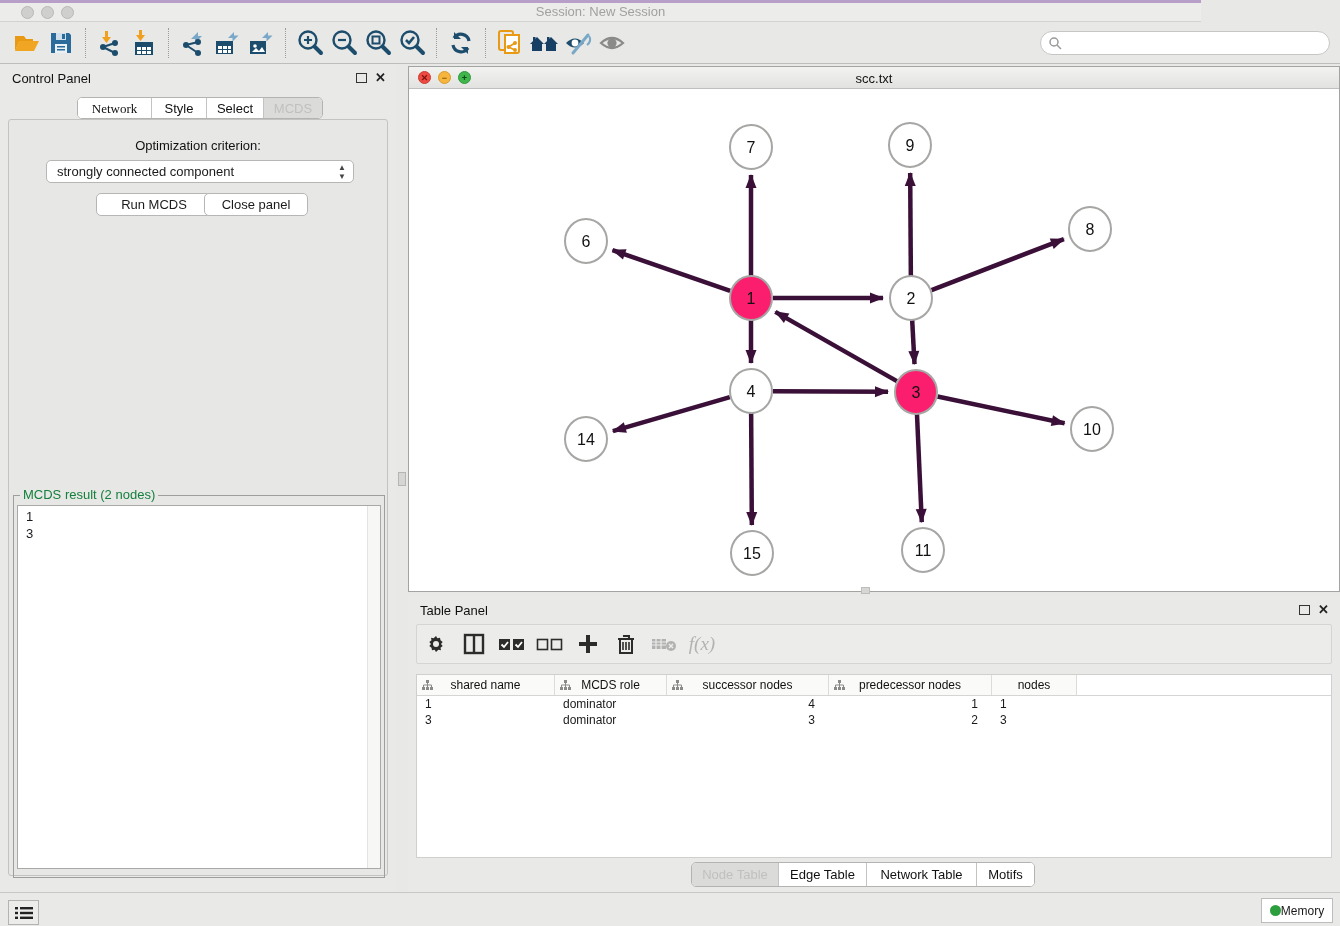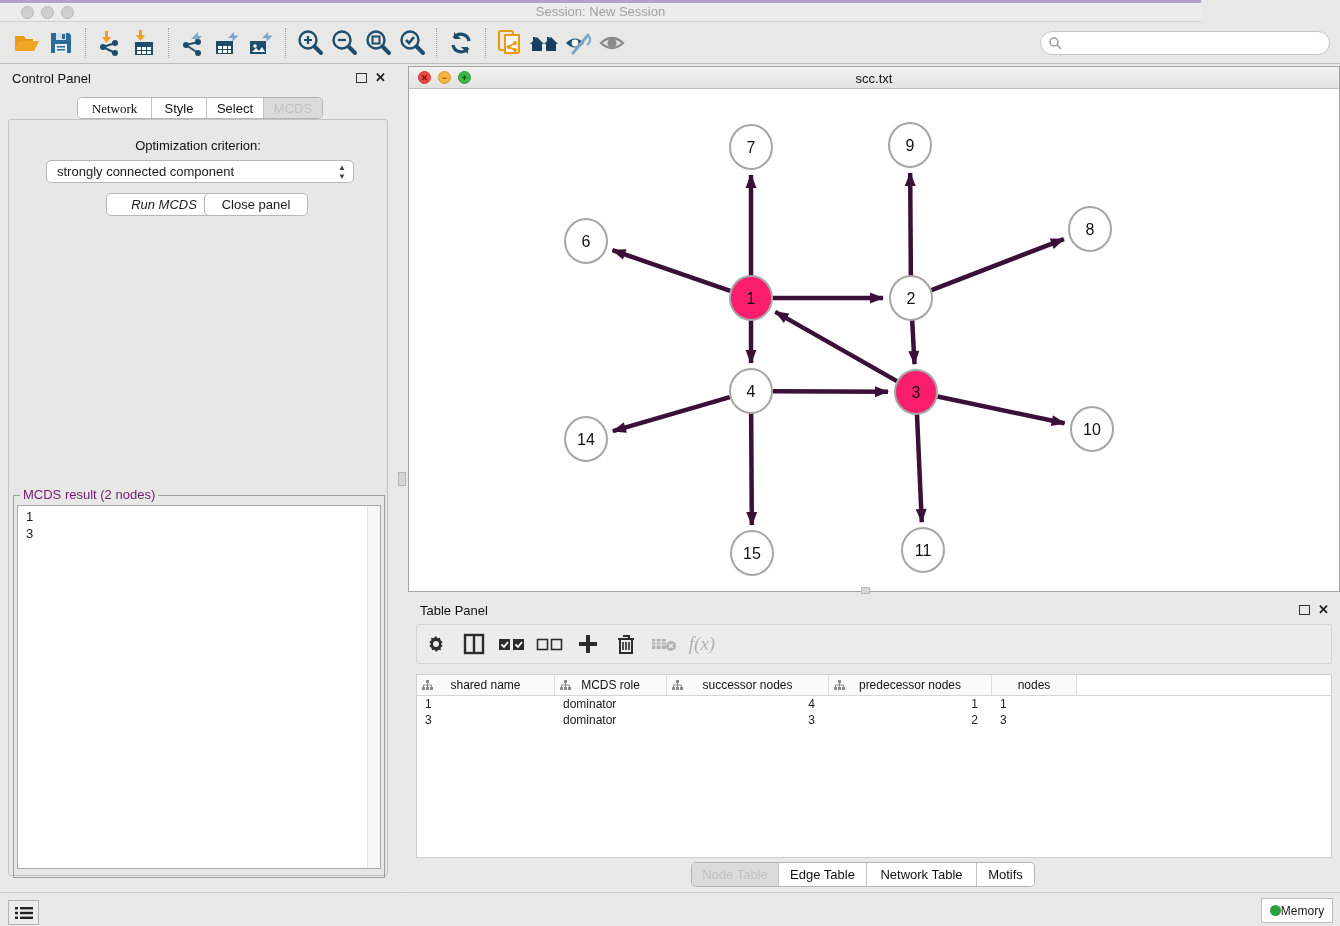--- a/index.html
+++ b/index.html
@@ -33,25 +33,25 @@
   .seg .s:first-child { border-left:none; }
   .seg .s.pressed { background:#dbdbd9; color:#c0c0be; }
   .cp-tabs { position:absolute; left:77px; top:33px; width:246px; height:22px; }
   .cp-tabs .s1{width:73px;font-family:Liberation Serif, serif;} .cp-tabs .s2{width:55px;} .cp-tabs .s3{width:57px;} .cp-tabs .s4{width:59px;}
 
   .cp-content { position:absolute; left:8px; top:55px; width:380px; height:757px; background:#e7e7e5; border:1px solid #c3c3c1; border-radius:3px; }
   .opt-label { position:absolute; left:0; top:18px; width:100%; text-align:center; font-size:13px; color:#111; }
   .dropdown { position:absolute; left:37px; top:40px; width:308px; height:23px; background:#fff; border:1px solid #b6b6b4; border-radius:5px; font-size:13px; display:flex; align-items:center; padding-left:10px; }
   .dd-arrows { position:absolute; right:7px; top:2px; font-size:8px; line-height:9px; color:#444; text-align:center; }
   .btn { position:absolute; height:23px; background:#fff; border:1px solid #b6b6b4; border-radius:5px; font-size:13px; text-align:center; line-height:21px; }
-  .btn-run { left:97px; top:73px; width:116px;font-style:italic; }
+  .btn-run { left:87px; top:73px; width:116px; }
   .btn-close { left:195px; top:73px; width:104px; }
 
   .groupbox { position:absolute; left:4px; top:375px; width:372px; height:383px; border:1px solid #9e9e9c; }
-  .gb-legend { position:absolute; left:6px; top:-9px; background:#e7e7e5; padding:0 3px; font-size:13px; color:#701a75; }
+  .gb-legend { position:absolute; left:6px; top:-9px; background:#e7e7e5; padding:0 3px; font-size:13px; color:#15803d; }
   .result-area { position:absolute; left:3px; top:9px; right:3px; bottom:8px; background:#fff; border:1px solid #a9a9a7; font-size:13px; line-height:17px; padding:2px 0 0 8px; white-space:pre-line; }
   .result-scroll { position:absolute; right:0; top:0; bottom:0; width:13px; background:#f7f7f5; border-left:1px solid #e3e3e1; }
 
   .v-grip { position:absolute; left:398px; top:472px; width:8px; height:14px; background:#d6d6d4; border:1px solid #b5b5b3; }
   .h-grip { position:absolute; left:861px; top:587px; width:9px; height:7px; background:#d6d6d4; border:1px solid #bdbdbb; }
 
   
   .net-window { position:absolute; left:408px; top:66px; width:932px; height:526px; background:#fff; border:1px solid #a3a3a1; }
   .net-titlebar { position:absolute; left:0; top:0; width:100%; height:22px; background:linear-gradient(#f2f2f0,#e2e2e0); border-bottom:1px solid #bfbfbd; }
   .tl { position:absolute; top:4px; width:13px; height:13px; border-radius:50%; font-size:9px; font-weight:bold; text-align:center; line-height:12px; }

